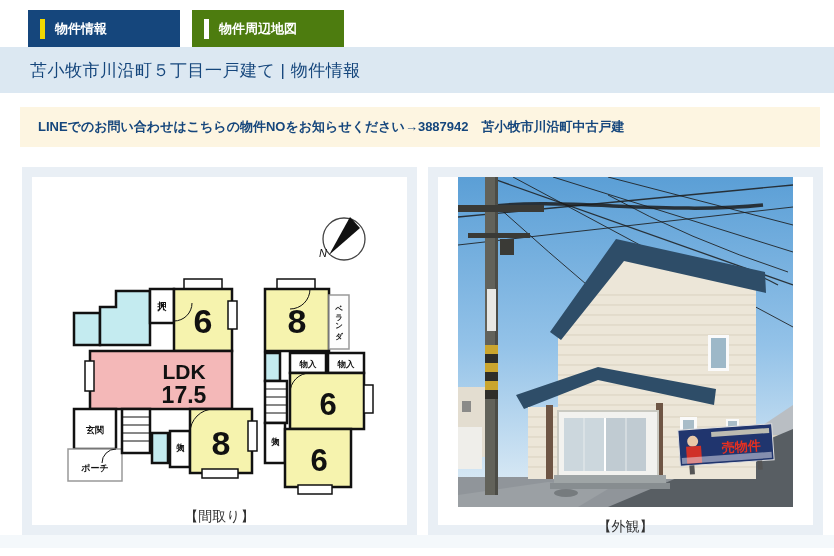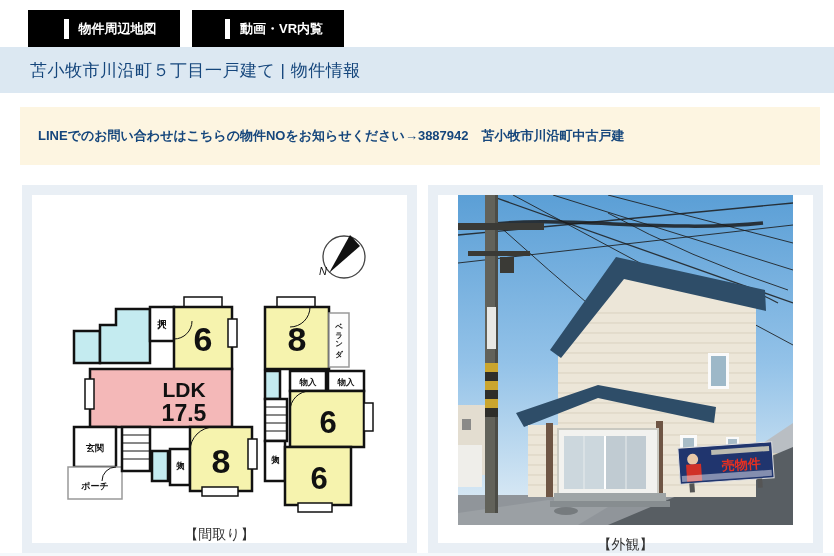--- a/index.html
+++ b/index.html
@@ -6,29 +6,29 @@
   html,body { width:834px; height:556px; background:#ffffff; overflow:hidden;
     font-family:"Liberation Sans","DejaVu Sans",sans-serif; }
 
   
   .tabs { display:flex; gap:12px; margin:10px 0 0 28px; height:37px; }
   .tab { width:152px; height:37px; display:flex; align-items:center;
     color:#ffffff; font-size:13px; font-weight:bold; cursor:pointer; }
   .tab .bar { width:5px; height:20px; margin:0 10px 0 12px; }
   .tab.active { background:#15467c; }
   .tab.active .bar { background:#f2d800; }
-  .tab.inactive { background:#000000;justify-content:center; }
+  .tab.inactive { background:#4d7c0f; }
   .tab.inactive .bar { background:#ffffff; }
 
   
   .titlebar { width:100%; height:46px; background:#dce8f2; display:flex; align-items:center; }
   .titlebar h1 { font-size:17px; font-weight:normal; color:#15467c; padding-left:30px; letter-spacing:.5px; }
 
   
-  .notice { margin:14px 14px 0 20px; height:58px; background:#fdf5e1;
+  .notice { margin:14px 14px 0 20px; height:40px; background:#fdf5e1;
     display:flex; align-items:center; }
   .notice span { font-size:13px; font-weight:bold; color:#15467c; padding-left:18px; }
 
   
   .panels { display:flex; gap:11px; margin:20px 11px 0 22px; }
   .panel { flex:1; height:368px; background:#ffffff; border:10px solid #e9eff5;
     display:flex; flex-direction:column; align-items:center; }
   .caption { font-size:14px; color:#333; margin-top:7px; }
   .fp-wrap { margin-top:4px; }
   .photo-wrap { margin-top:0; align-self:flex-start; margin-left:20px; }
@@ -36,27 +36,27 @@
 
   svg text { font-family:"Liberation Sans","DejaVu Sans",sans-serif; }
   .rm { font-weight:bold; fill:#111; }
   .lbl { font-weight:bold; fill:#111; }
   .vtext { writing-mode:tb; }
 </style>
 </head>
 <body>
 
 <div class="tabs">
+  <div class="tab active">
+    <span class="bar"></span>
+    <span>物件情報</span>
+  </div>
   <div class="tab inactive">
     <span class="bar"></span>
     <span>物件周辺地図</span>
-  </div>
-  <div class="tab inactive">
-    <span class="bar"></span>
-    <span>動画・VR内覧</span>
   </div>
 </div>
 
 <div class="titlebar">
   <h1>苫小牧市川沿町５丁目一戸建て | 物件情報</h1>
 </div>
 
 <div class="notice">
   <span>LINEでのお問い合わせはこちらの物件NOをお知らせください→3887942　苫小牧市川沿町中古戸建</span>
 </div>

